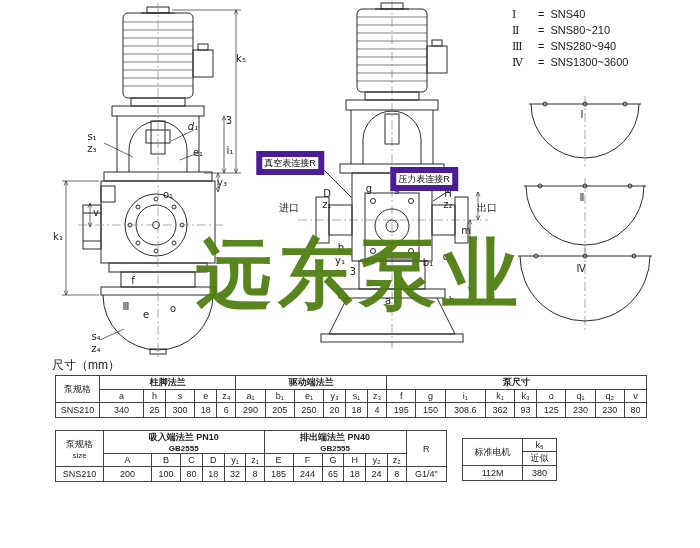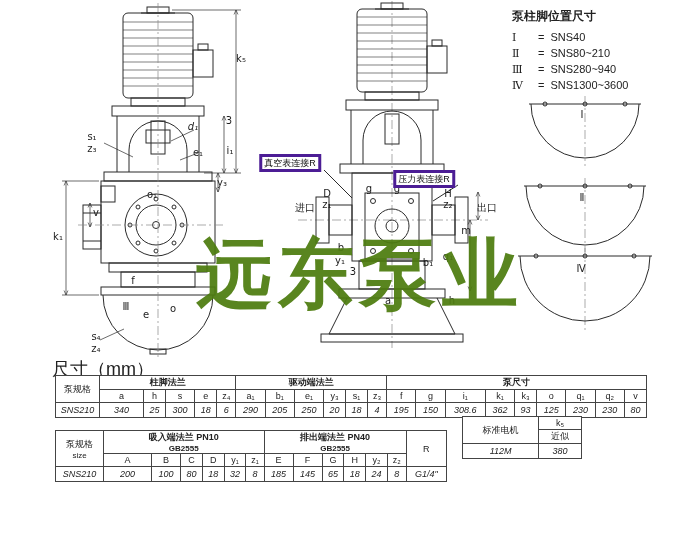--- a/index.html
+++ b/index.html
@@ -5,45 +5,45 @@
   * { margin:0; padding:0; box-sizing:border-box; }
   html,body { background:#fff; }
   body { font-family:"Liberation Sans", sans-serif; color:#222; }
   #page { position:relative; width:700px; height:548px; background:#fff; overflow:hidden; }
 
   #line-art { position:absolute; left:0; top:0; z-index:0; }
 
   #ann-layer { position:absolute; left:0; top:0; width:700px; height:548px; z-index:2; pointer-events:none; }
   .ann { position:absolute; font-size:10px; color:#1c1c1c; transform:translate(-50%,-50%);
          white-space:nowrap; font-family:"DejaVu Sans", sans-serif; }
-  .callout { position:absolute; font-size:9px; color:#111; border:3px solid #4c1d95; background:#fff;
+  .callout { position:absolute; font-size:9px; color:#111; border:6px solid #4c1d95; background:#fff;
              padding:0 2px; line-height:12px; transform:translate(-50%,-50%); white-space:nowrap; }
 
   #watermark { position:absolute; left:196px; top:224px; z-index:5; font-size:76px; font-weight:700;
                color:#4d7c0f; opacity:.93; letter-spacing:6px; white-space:nowrap;
                font-family:"DejaVu Sans", sans-serif; }
 
   #legend { position:absolute; left:512px; top:8px; width:184px; z-index:2; }
   #legend-title { font-size:12px; font-weight:700; margin-bottom:6px; }
   .legend-item { display:flex; gap:6px; font-size:11px; margin-bottom:3px; align-items:baseline; }
   .legend-numeral { width:20px; font-family:"DejaVu Serif", serif; }
 
-  #dim-title { position:absolute; left:52px; top:357px; font-size:18px; z-index:3; }
+  #dim-title { position:absolute; left:52px; top:357px; font-size:12px; z-index:3; }
 
   table { position:absolute; border-collapse:collapse; background:#fff; z-index:3;
           font-size:9px; text-align:center; table-layout:auto; }
   th, td { border:1px solid #444; padding:0 2px; height:13px; font-weight:normal; white-space:nowrap; }
-  td { height:15px;font-style:italic; }
+  td { height:15px; }
   .group { font-size:9px;font-weight:bold; }
   .sub { font-size:8px; line-height:9px; }
   #t1 { left:55px; top:375px; width:592px; }
   #t1 th:first-child, #t1 .spec { width:44px; }
   #t2 { left:55px; top:430px; width:392px; }
   #t2 th:first-child { width:48px; }
-  #t3 { left:462px; top:416px; width:120px; }
+  #t3 { left:462px; top:438px; width:95px; }
 </style>
 </head>
 <body>
 
 <div id="page">
 
   <svg id="line-art" width="700" height="362" viewBox="0 0 700 362">
     <defs>
       <marker id="arr" viewBox="0 0 10 10" refX="9" refY="5" markerWidth="8" markerHeight="8" orient="auto-start-reverse">
         <path d="M1,1.5 L9,5 L1,8.5" fill="none" stroke="#333" stroke-width="1.2"></path>
@@ -172,30 +172,30 @@
 
   <div id="ann-layer">
       <span class="ann" style="left: 241px; top: 58px;">k₅</span>
       <span class="ann" style="left: 92px; top: 136px;">s₁</span>
       <span class="ann" style="left: 92px; top: 148px;">z₃</span>
       <span class="ann" style="left: 193px; top: 126px; font-style: italic;">d₁</span>
       <span class="ann" style="left: 198px; top: 152px;">e₁</span>
       <span class="ann" style="left: 229px; top: 120px;">3</span>
       <span class="ann" style="left: 230px; top: 150px;">i₁</span>
       <span class="ann" style="left: 222px; top: 182px;">y₃</span>
-      <span class="ann" style="left: 152px; top: 194px;">o₁</span>
+      <span class="ann" style="left: 168px; top: 194px;">o₁</span>
       <span class="ann" style="left: 96px; top: 212px;">v</span>
       <span class="ann" style="left: 58px; top: 236px;">k₁</span>
       <span class="ann" style="left: 133px; top: 280px;">f</span>
       <span class="ann" style="left: 126px; top: 306px;">Ⅲ</span>
       <span class="ann" style="left: 146px; top: 314px;">e</span>
       <span class="ann" style="left: 173px; top: 308px;">o</span>
       <span class="ann" style="left: 96px; top: 336px;">s₄</span>
       <span class="ann" style="left: 96px; top: 348px;">z₄</span>
-      <span class="ann" style="left: 305px; top: 208px;">进口</span>
+      <span class="ann" style="left: 289px; top: 208px;">进口</span>
       <span class="ann" style="left: 487px; top: 208px;">出口</span>
       <span class="ann" style="left: 327px; top: 193px;">D</span>
       <span class="ann" style="left: 327px; top: 204px;">z₁</span>
       <span class="ann" style="left: 369px; top: 188px;">g</span>
       <span class="ann" style="left: 397px; top: 188px;">g</span>
       <span class="ann" style="left: 448px; top: 193px;">H</span>
       <span class="ann" style="left: 448px; top: 204px;">z₂</span>
       <span class="ann" style="left: 341px; top: 247px;">b</span>
       <span class="ann" style="left: 340px; top: 260px;">y₁</span>
       <span class="ann" style="left: 353px; top: 271px;">3</span>
@@ -207,21 +207,20 @@
       <span class="ann" style="left: 582px; top: 114px;">Ⅰ</span>
       <span class="ann" style="left: 582px; top: 197px;">Ⅱ</span>
       <span class="ann" style="left: 581px; top: 268px;">Ⅳ</span>
       <span class="callout" style="left: 290px; top: 163px;">真空表连接R</span>
       <span class="callout" style="left: 424px; top: 179px;">压力表连接R</span>
     </div>
 
   <div id="watermark">远东泵业</div>
 
   <div id="legend">
-    <div id="legend-title">泵柱脚位置尺寸</div>
     <div id="legend-items">
         <div class="legend-item">
           <span class="legend-numeral">Ⅰ</span>
           <span class="legend-eq">=</span>
           <span class="legend-model">SNS40</span>
         </div>
         <div class="legend-item">
           <span class="legend-numeral">Ⅱ</span>
           <span class="legend-eq">=</span>
           <span class="legend-model">SNS80~210</span>
@@ -329,21 +328,21 @@
         </tr>
         <tr>
           <td>SNS210</td>
           <td>200</td>
           <td>100</td>
           <td>80</td>
           <td>18</td>
           <td>32</td>
           <td>8</td>
           <td>185</td>
-          <td>145</td>
+          <td>244</td>
           <td>65</td>
           <td>18</td>
           <td>24</td>
           <td>8</td>
           <td>G1/4"</td>
         </tr>
       </tbody>
     </table>
   <table id="t3">
       <tbody>

